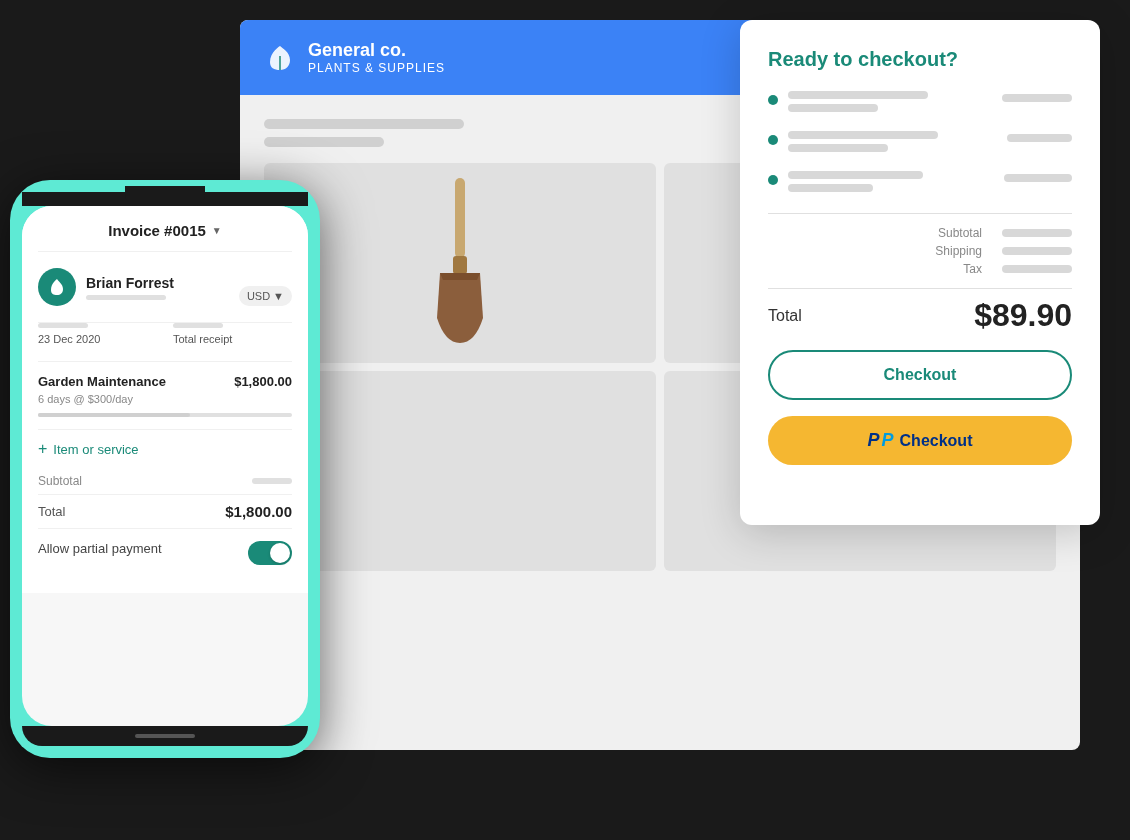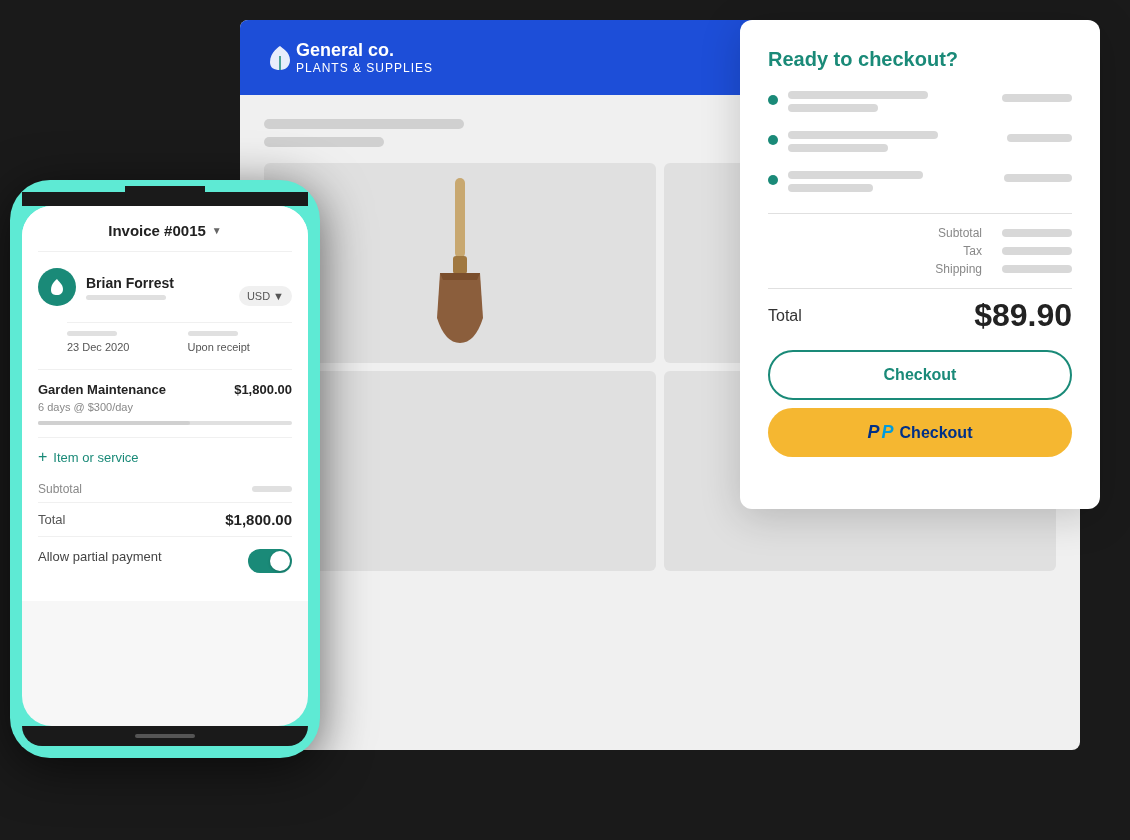--- a/index.html
+++ b/index.html
@@ -18,26 +18,26 @@
       left: 240px;
       top: 20px;
       width: 840px;
       height: 730px;
       background: #f0f0f0;
       border-radius: 8px;
       overflow: hidden;
     }
 
     .desktop-header {
-      background: #1d4ed8;
+      background: #3b82f6;
       height: 75px;
       display: flex;
       align-items: center;
       padding: 0 24px;
-      gap: 0;
+      gap: 12px;
     }
 
     .logo-leaf {
       width: 32px;
       height: 32px;
     }
 
     .company-name {
       color: white;
     }
@@ -206,21 +206,21 @@
     }
 
     .checkout-btn {
       width: 100%;
       padding: 14px;
       border-radius: 30px;
       font-size: 16px;
       font-weight: 600;
       cursor: pointer;
       border: none;
-      margin-bottom: 8px;
+      margin-bottom: 16px;
     }
 
     .checkout-btn-outline {
       background: white;
       border: 2px solid #1a8a78;
       color: #1a8a78;
     }
 
     .checkout-btn-paypal {
       background: #f5b731;
@@ -355,23 +355,21 @@
       color: #555;
       display: flex;
       align-items: center;
       gap: 3px;
     }
 
     .date-row {
       display: flex;
       gap: 16px;
       margin-bottom: 16px;
-      padding-top: 8px;
       border-top: 1px solid #f0f0f0;
-      margin-left: 29px;
     }
 
     .date-field {
       flex: 1;
     }
 
     .date-label {
       width: 50px;
       height: 5px;
       background: #e0e0e0;
@@ -654,25 +652,25 @@
       </div>
     </div>
   </div>
 
   <div class="checkout-summary">
     <div class="summary-row">
       <span class="summary-label">Subtotal</span>
       <div class="summary-value-bar"></div>
     </div>
     <div class="summary-row">
+      <span class="summary-label">Shipping</span>
+      <div class="summary-value-bar"></div>
+    </div>
+    <div class="summary-row">
       <span class="summary-label">Tax</span>
-      <div class="summary-value-bar"></div>
-    </div>
-    <div class="summary-row">
-      <span class="summary-label">Shipping</span>
       <div class="summary-value-bar"></div>
     </div>
   </div>
 
   <div class="total-row">
     <span class="total-label">Total</span>
     <span class="total-amount">$89.90</span>
   </div>
 
   <button class="checkout-btn checkout-btn-outline">Checkout</button>
@@ -717,21 +715,21 @@
         </div>
       </div>
 
       <div class="date-row">
         <div class="date-field">
           <div class="date-label"></div>
           <div class="date-value">23 Dec 2020</div>
         </div>
         <div class="date-field">
           <div class="date-label"></div>
-          <div class="date-value">Upon receipt</div>
+          <div class="date-value">Total receipt</div>
         </div>
       </div>
 
       <div class="item-row">
         <div class="item-top">
           <span class="item-name">Garden Maintenance</span>
           <span class="item-price">$1,800.00</span>
         </div>
         <div class="item-desc">6 days @ $300/day</div>
         <div class="item-progress">

